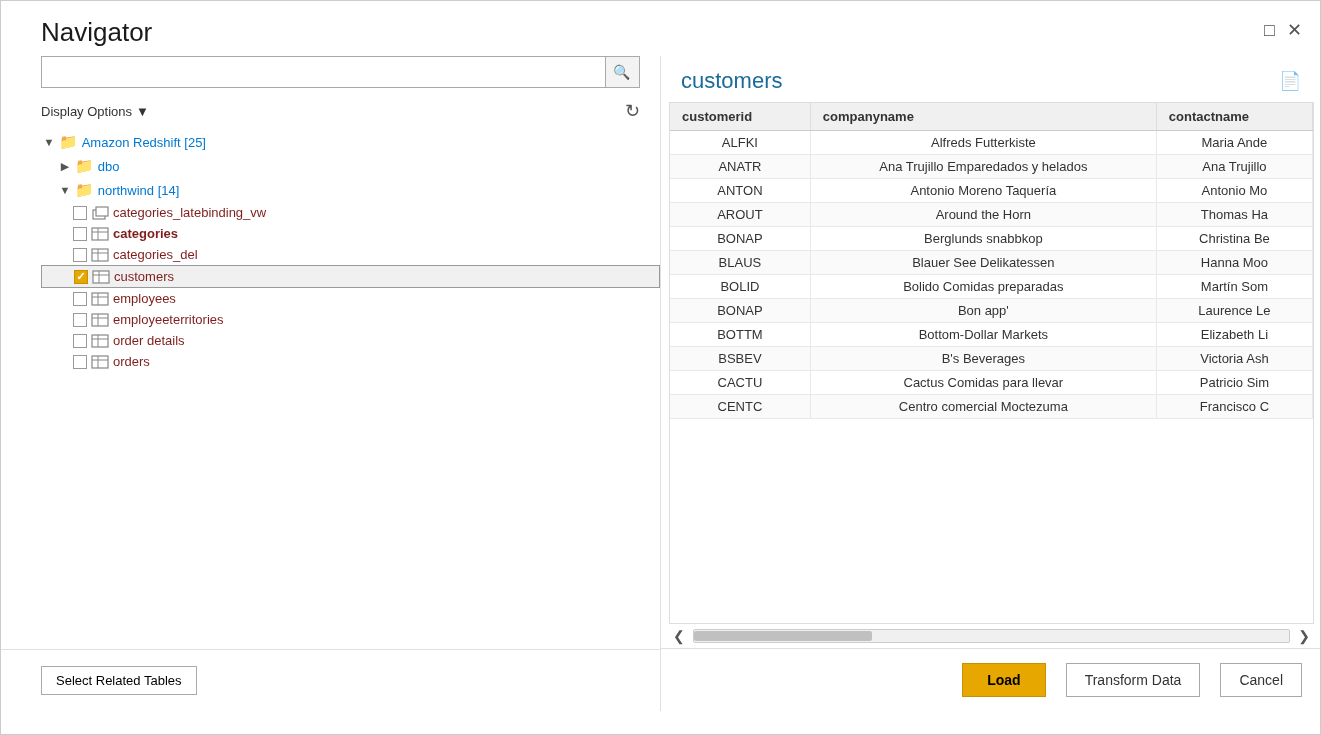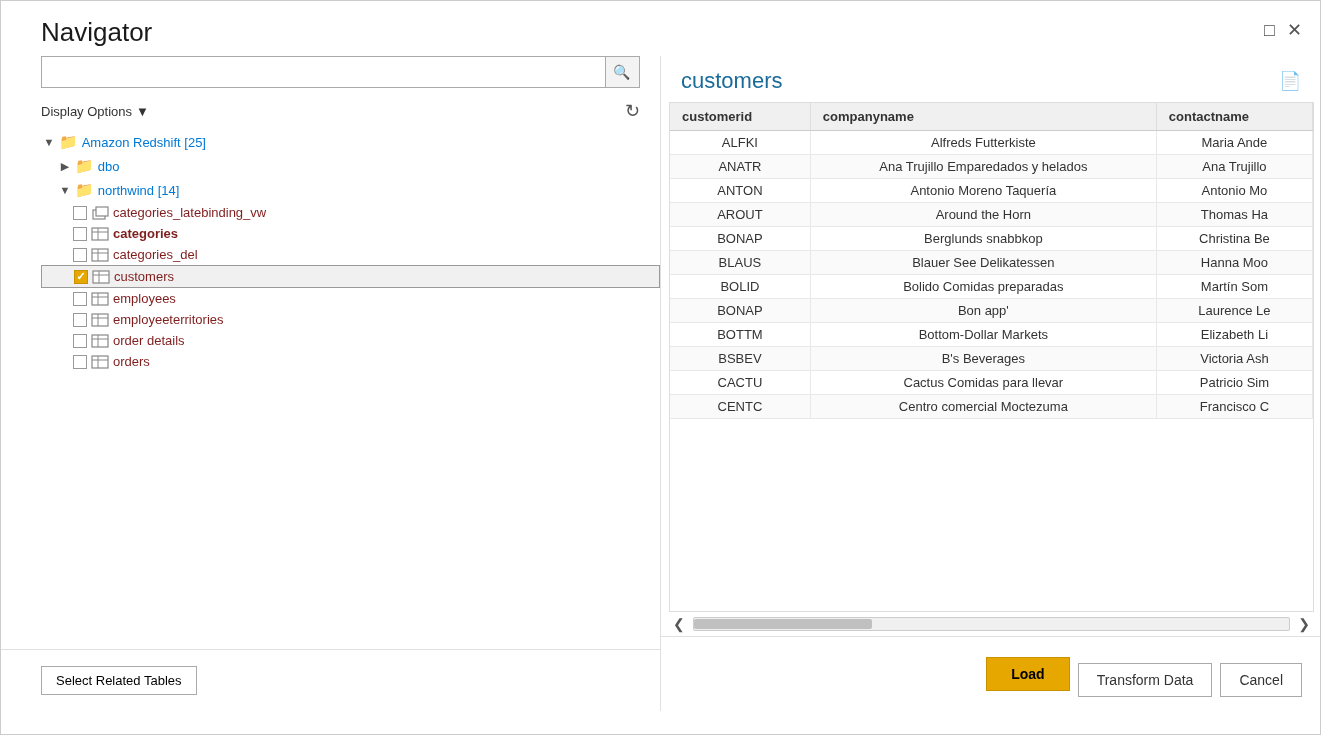--- a/index.html
+++ b/index.html
@@ -230,40 +230,39 @@
       background: #c0c0c0;
       border-radius: 2px;
     }
 
     
     .bottom-bar {
       display: flex;
       justify-content: flex-end;
       align-items: center;
       padding: 14px 20px;
-      gap: 8px;
+      gap: 20px;
       border-top: 1px solid #e0e0e0;
     }
     .btn-load {
       padding: 8px 24px;
       background: #e6a800;
       border: 1px solid #c99000;
       color: #000;
       font-size: 14px;
       font-weight: 600;
       cursor: pointer;
     }
     .btn-transform, .btn-cancel {
       padding: 8px 18px;
       background: #fff;
       border: 1px solid #aaa;
       color: #333;
       font-size: 14px;
       cursor: pointer;
-      margin-top: 12px;
     }
 
     
     .left-panel-scroll-area {
       flex: 1;
       display: flex;
       flex-direction: column;
       overflow: hidden;
       position: relative;
     }

